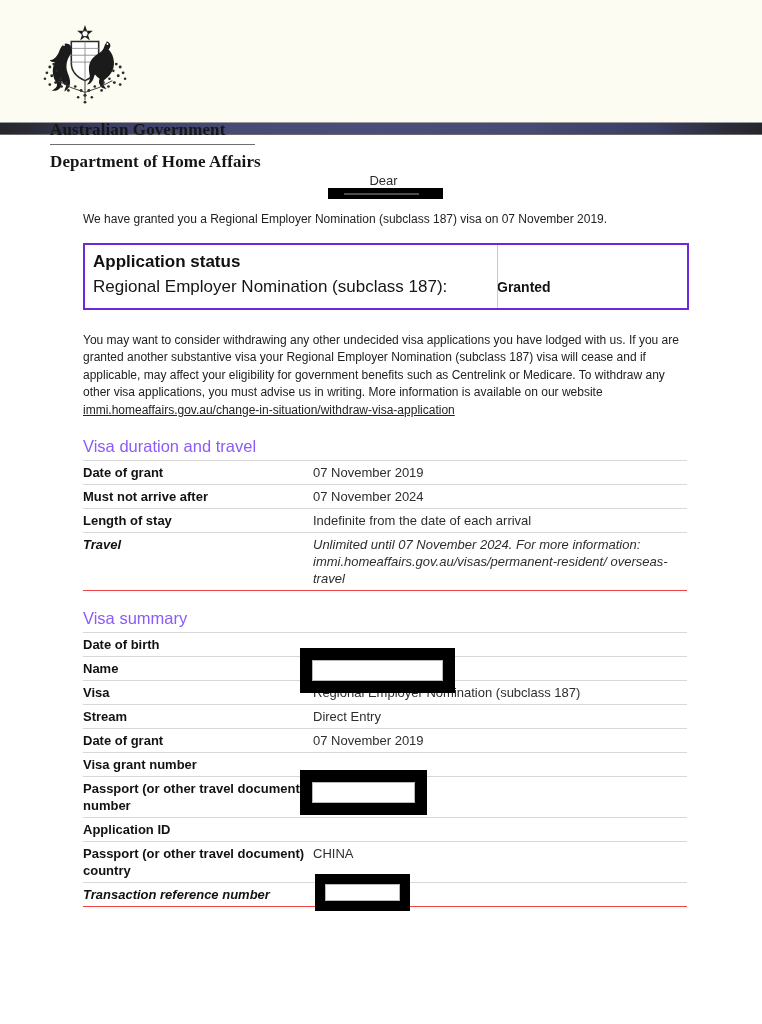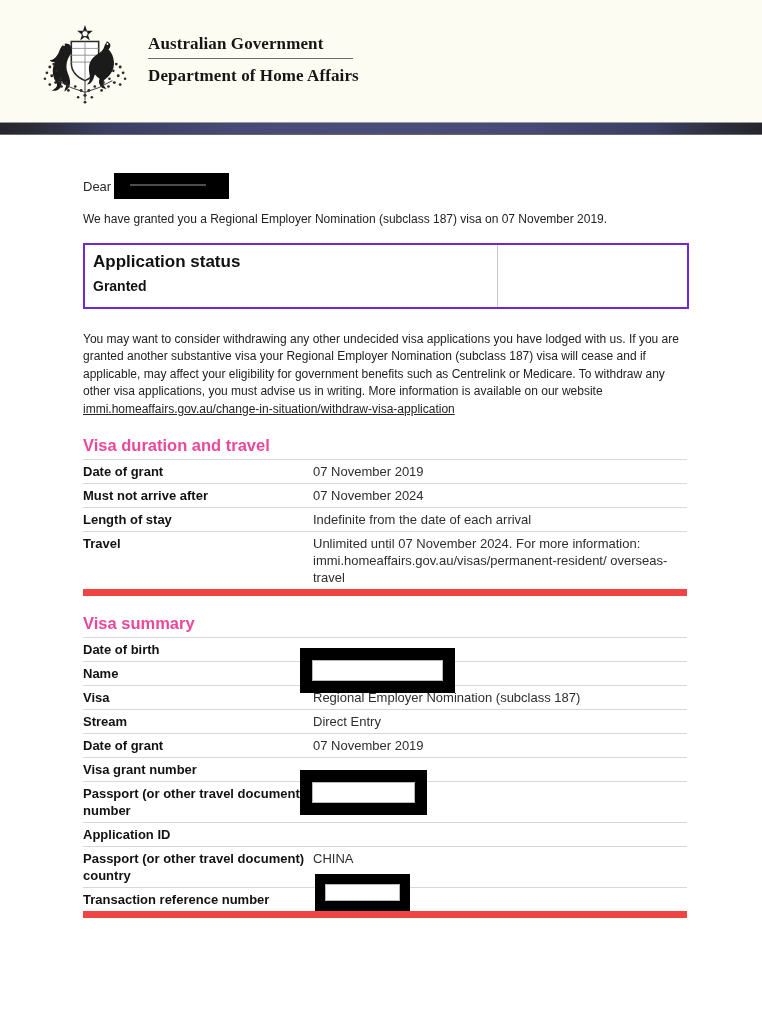--- a/index.html
+++ b/index.html
@@ -21,20 +21,21 @@
     height: 122px;
     background: #fdfcf3;
     position: relative;
   }
   .crest-block {
     position: absolute;
     left: 36px;
     top: 22px;
     display: flex;
     align-items: flex-start;
+    flex-direction: column;
   }
   .crest {
     width: 98px;
     height: 86px;
     flex: none;
   }
   .gov-text {
     margin-left: 14px;
     margin-top: 12px;
   }
@@ -82,20 +83,21 @@
     left: 83px;
     top: 38px;
     width: 604px;
   }
 
   .salutation {
     display: flex;
     align-items: center;
     height: 26px;
     margin-bottom: 12px;
+    flex-direction: column;
   }
   .salutation .dear {
     font-size: 13px;
     color: #2a2a2a;
     margin-right: 3px;
   }
   .redact-solid {
     background: #000;
     height: 26px;
     width: 115px;
@@ -158,38 +160,39 @@
   .status-value {
     font-size: 14px;
     line-height: 23px;
     font-weight: bold;
     color: #111;
   }
 
   
   .section-title {
     font-size: 16.5px;
-    font-weight: bold;
-    color: #ec4899;
+    font-weight: normal;
+    color: #8b5cf6;
     margin: 18px 0 4px 0;
   }
   .dtable {
     width: 604px;
     border-collapse: collapse;
   }
   .dtable tr { }
   .dtable td {
     vertical-align: top;
     padding: 3px 0 3px 0;
     border-top: 1px solid #d8d8d8;
     font-size: 13px;
     line-height: 17px;
   }
   .dtable tr:last-child td {
-    border-bottom: 7px solid #ef4444;
+    border-bottom: 1px solid #ef4444;
+    font-style: italic;
   }
   .dtable td.key {
     width: 222px;
     font-weight: bold;
     color: #121212;
     padding-right: 8px;
   }
   .dtable td.val {
     color: #2e2e2e;
   }
@@ -294,20 +297,21 @@
       <span class="dear">Dear</span>
       <span class="redact-solid"></span>
     </div>
 
     <p class="para">We have granted you a Regional Employer Nomination (subclass 187) visa on 07 November 2019.</p>
 
     <div class="status-box">
       <div class="divider"></div>
       <div class="status-title">Application status</div>
       <div class="status-row">
+        <div class="status-label">Regional Employer Nomination (subclass 187):</div>
         <div class="status-value">Granted</div>
       </div>
     </div>
 
     <p class="para"><span>You may want to consider withdrawing any other undecided visa applications you have lodged with us. If you are granted another substantive visa your Regional Employer Nomination (subclass 187) visa will cease and if applicable, may affect your eligibility for government benefits such as Centrelink or Medicare. To withdraw any other visa applications, you must advise us in writing. More information is available on our website </span><span class="link">immi.homeaffairs.gov.au/change-in-situation/withdraw-visa-application</span></p>
 
     <div class="section-title">Visa duration and travel</div>
     <table class="dtable">
       <tbody>
         <tr>

